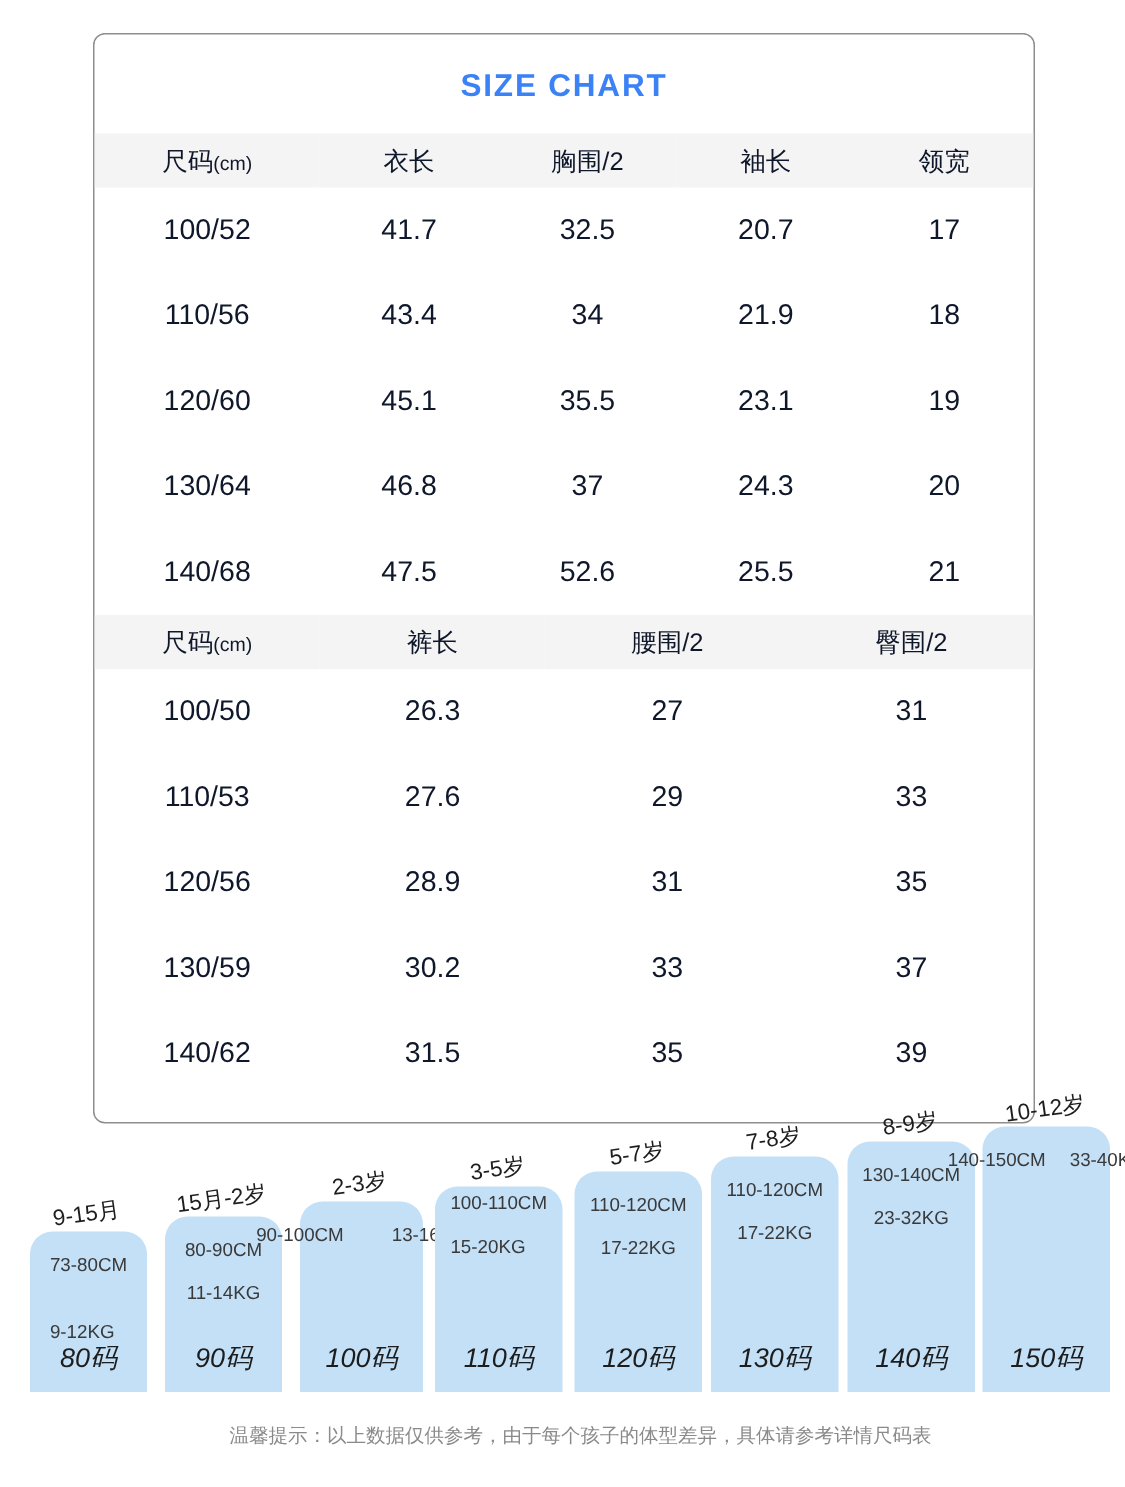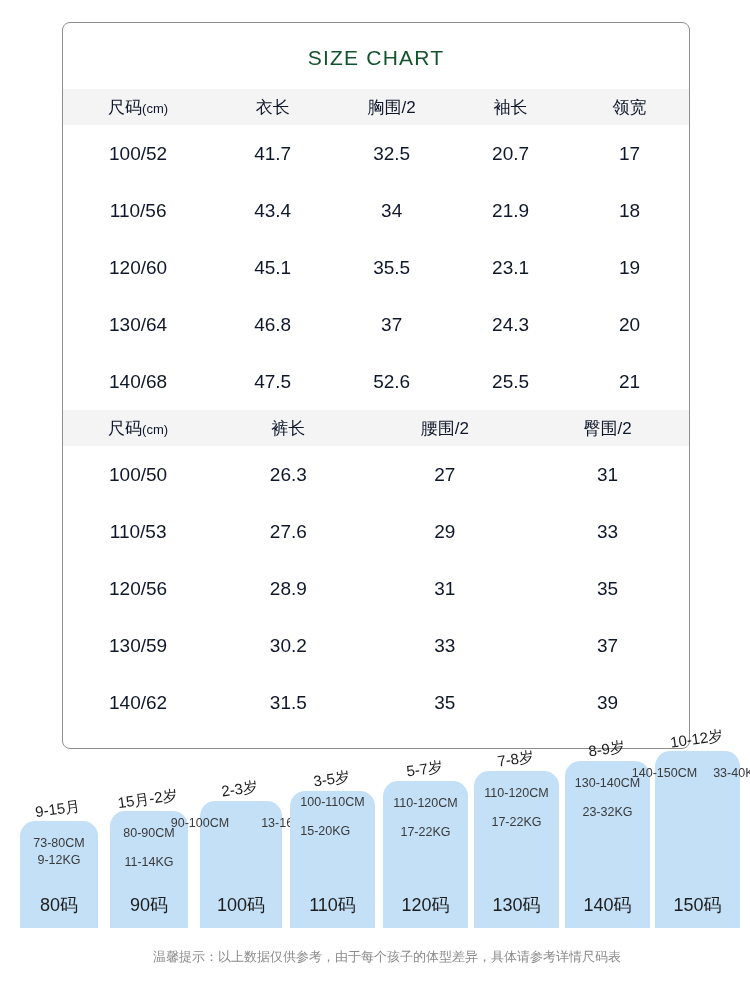--- a/index.html
+++ b/index.html
@@ -23,23 +23,23 @@
     height: 727px;
     border: 1px solid #8e8e8e;
     border-radius: 8px;
     background: #ffffff;
     overflow: hidden;
   }
 
   #chart-title {
     text-align: center;
     font-size: 21px;
-    font-weight: normal;
+    font-weight: bold;
     letter-spacing: 1.2px;
-    color: #14532d;
+    color: #3b82f6;
     margin-top: 23px;
     margin-bottom: 0;
   }
 
   table.size-table {
     width: 100%;
     border-collapse: collapse;
     table-layout: fixed;
   }
   table.size-table td,
@@ -99,20 +99,21 @@
   }
   .step-code {
     font-size: 18px;
     color: #1d1d1d;
     white-space: nowrap;
     line-height: 1;
     position: absolute;
     bottom: 14px;
     left: 50%;
     transform: translateX(-50%);
+    font-style: italic;
   }
 
   
   #footer-note {
     position: absolute;
     left: 12px;
     top: 948px;
     width: 750px;
     text-align: center;
     font-size: 13px;
@@ -216,21 +217,21 @@
         <td>39</td>
       </tr>
     </tbody>
   </table>
 
 </div>
 
 <div id="steps">
     <div class="step" style="left: 20px; width: 78px; height: 107px; background: rgb(195, 224, 247);">
       <div class="step-label">9-15月</div>
-      <div style="margin-top: 16px; display: flex; flex-direction: column; align-items: center; gap: 4px;">
+      <div style="margin-top: 16px; display: flex; flex-direction: column; align-items: flex-start; gap: 32px;">
         <div class="step-cm">73-80CM</div>
         <div class="step-kg">9-12KG</div>
       </div>
       <div class="step-code">80码</div>
     </div>
     <div class="step" style="left: 110px; width: 78px; height: 117px; background: rgb(195, 224, 247);">
       <div class="step-label">15月-2岁</div>
       <div style="margin-top: 16px; display: flex; flex-direction: column; align-items: center; gap: 16px;">
         <div class="step-cm">80-90CM</div>
         <div class="step-kg">11-14KG</div>

